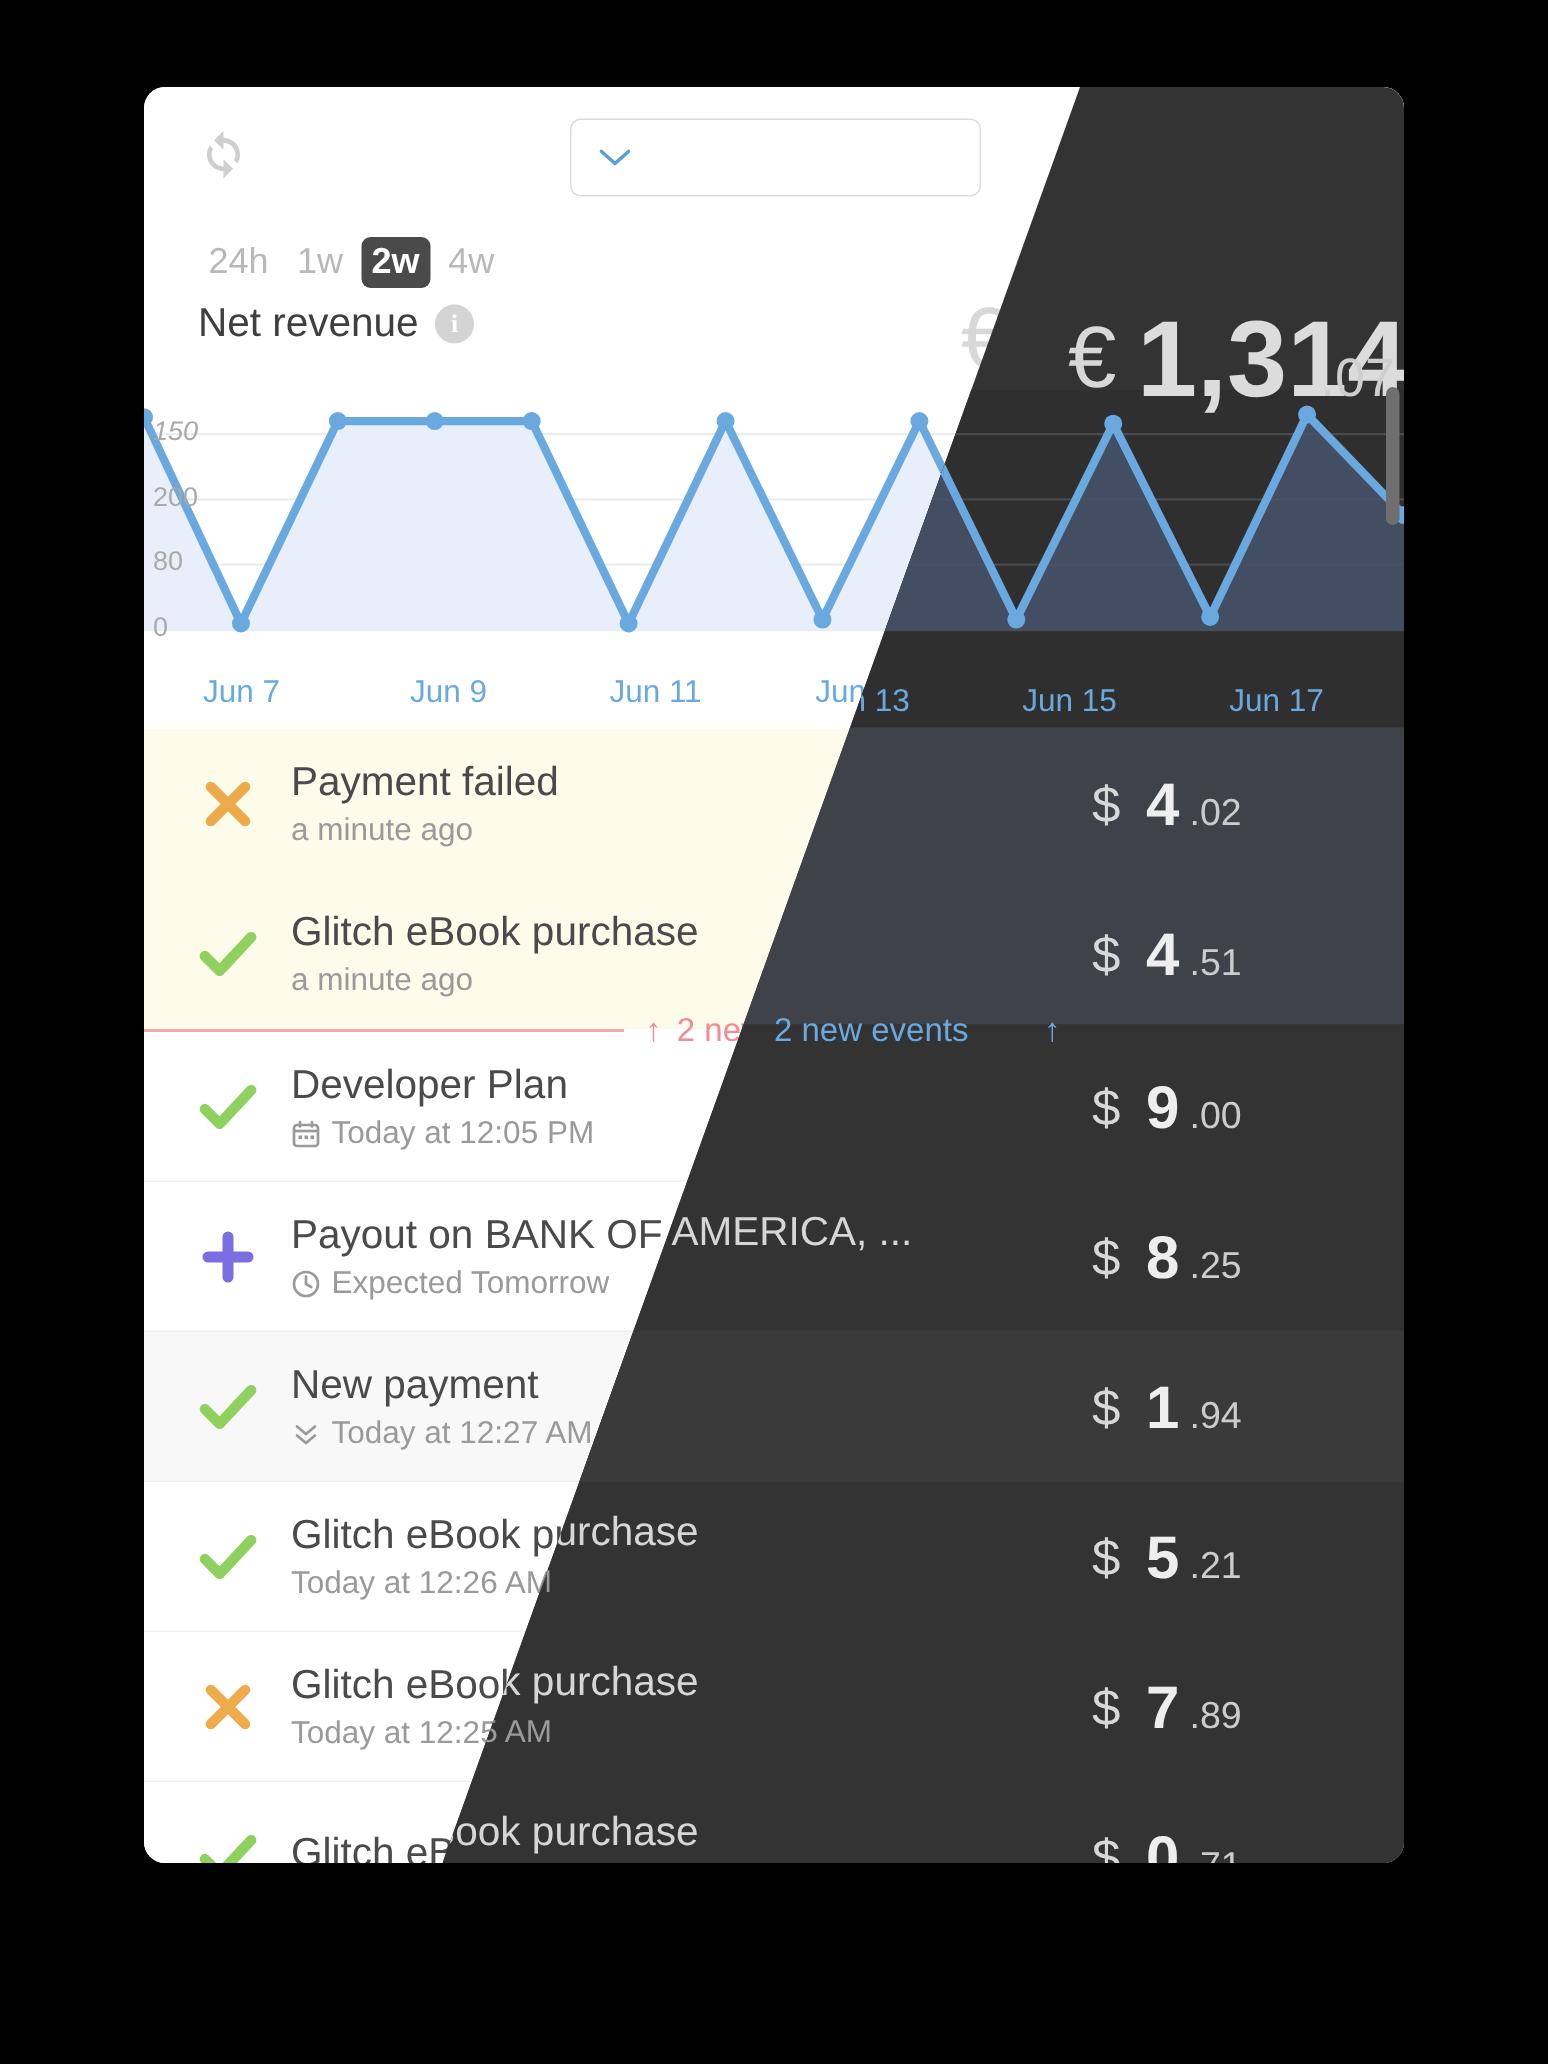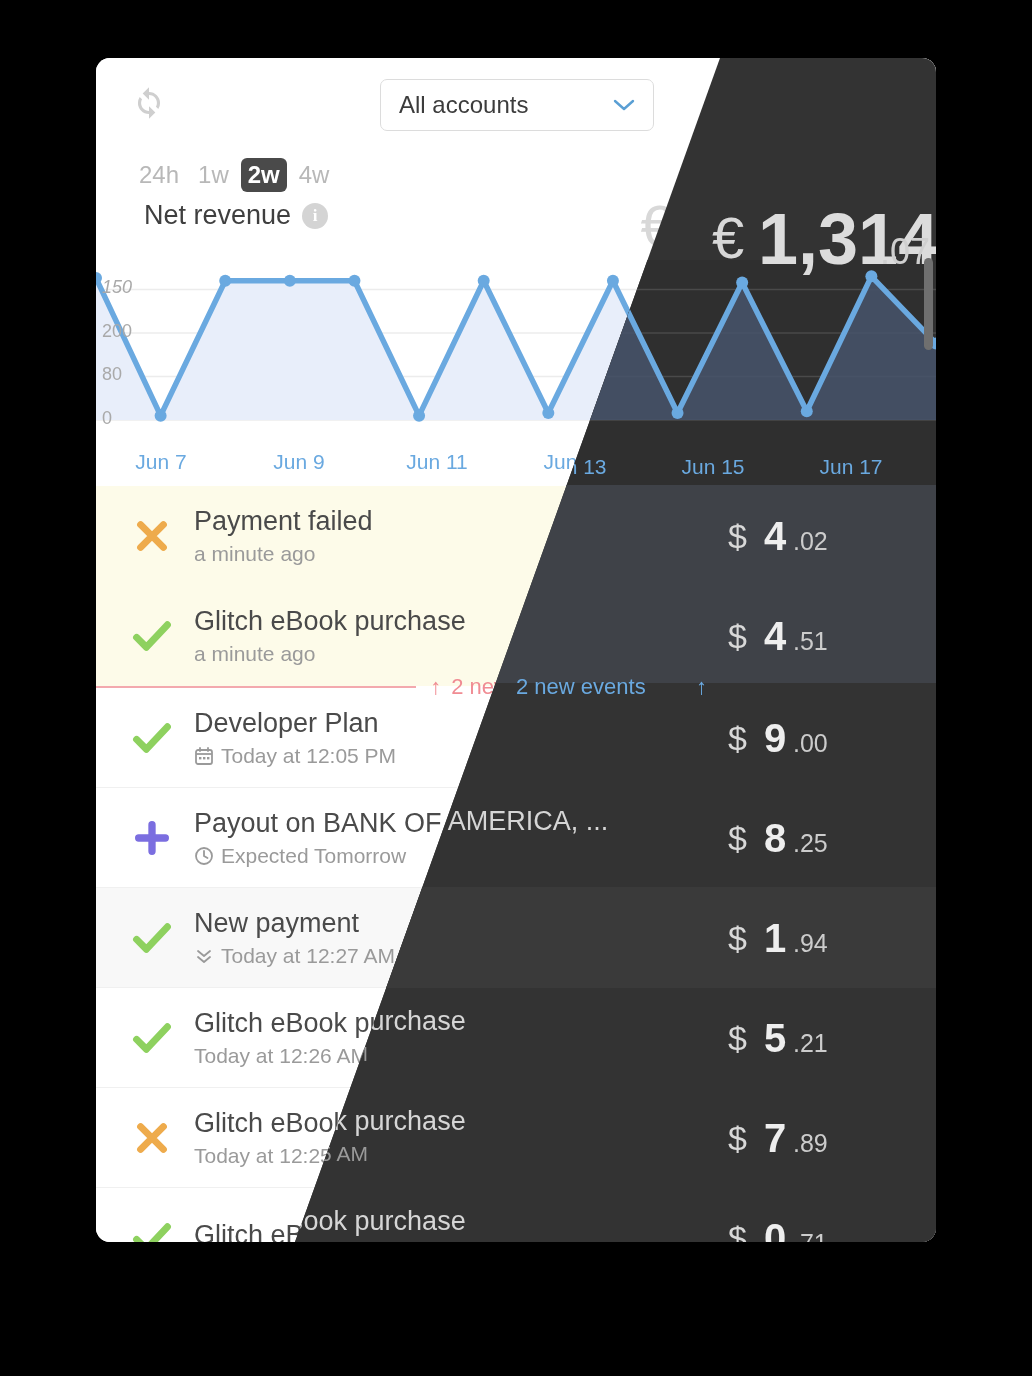--- a/index.html
+++ b/index.html
@@ -63,21 +63,21 @@
   .range-tab {
     font-size: 24px; color: #b8b8b8;
     padding: 3px 7px; border-radius: 6px;
   }
   .range-tab.active { background: #4a4a4a; color: #fff; font-weight: bold; }
 
   .metric-row {
     position: absolute; left: 36px; top: 142px;
     display: flex; align-items: center; gap: 11px;
   }
-  .metric-label { font-size: 27px; color: #3f3f3f; margin-left: 12px; }
+  .metric-label { font-size: 27px; color: #3f3f3f; }
   .info-icon {
     width: 26px; height: 26px; border-radius: 50%;
     background: #d4d4d4; color: #fff;
     font-size: 17px; font-weight: bold;
     display: flex; align-items: center; justify-content: center;
     font-family: "Liberation Serif", serif;
   }
 
   .balance {
     position: absolute; right: 32px; top: 122px;
@@ -177,21 +177,20 @@
   <div class="header">
 
     <div class="refresh-icon">
       <svg viewBox="0 0 24 24" width="38" height="38">
         <path d="M12 5V2L8 6l4 4V7c2.76 0 5 2.24 5 5 0 .85-.22 1.65-.6 2.35l1.47 1.47A6.97 6.97 0 0 0 19 12c0-3.87-3.13-7-7-7z" fill="#cfcfcf"></path>
         <path d="M12 19v3l4-4-4-4v3c-2.76 0-5-2.24-5-5 0-.85.22-1.65.6-2.35L6.13 8.18A6.97 6.97 0 0 0 5 12c0 3.87 3.13 7 7 7z" fill="#cfcfcf"></path>
       </svg>
     </div>
 
     <div class="account-select">
-      <span class="account-select-label">All accounts</span>
       <span class="chevron-down">
         <svg viewBox="0 0 22 14" width="22" height="14">
           <path d="M2 3 L11 11 L20 3" stroke="#5a9fd4" stroke-width="2.4" fill="none" stroke-linecap="round" stroke-linejoin="round"></path>
         </svg>
       </span>
     </div>
 
     <div class="gear-icon">
       <svg viewBox="0 0 24 24" width="38" height="38">
         <path d="M19.14 12.94a7.07 7.07 0 0 0 0-1.88l2.03-1.58a.5.5 0 0 0 .12-.64l-1.92-3.32a.5.5 0 0 0-.6-.22l-2.39.96a7.3 7.3 0 0 0-1.63-.94l-.36-2.54a.5.5 0 0 0-.5-.42h-3.84a.5.5 0 0 0-.5.42l-.36 2.54c-.59.24-1.13.56-1.63.94l-2.39-.96a.5.5 0 0 0-.6.22L2.65 8.84a.5.5 0 0 0 .12.64l2.03 1.58a7.07 7.07 0 0 0 0 1.88l-2.03 1.58a.5.5 0 0 0-.12.64l1.92 3.32c.12.22.38.3.6.22l2.39-.96c.5.38 1.04.7 1.63.94l.36 2.54c.04.24.25.42.5.42h3.84c.25 0 .46-.18.5-.42l.36-2.54c.59-.24 1.13-.56 1.63-.94l2.39.96c.22.08.48 0 .6-.22l1.92-3.32a.5.5 0 0 0-.12-.64l-2.03-1.58zM12 15.6A3.6 3.6 0 1 1 12 8.4a3.6 3.6 0 0 1 0 7.2z" fill="#6b6b6b"></path>

